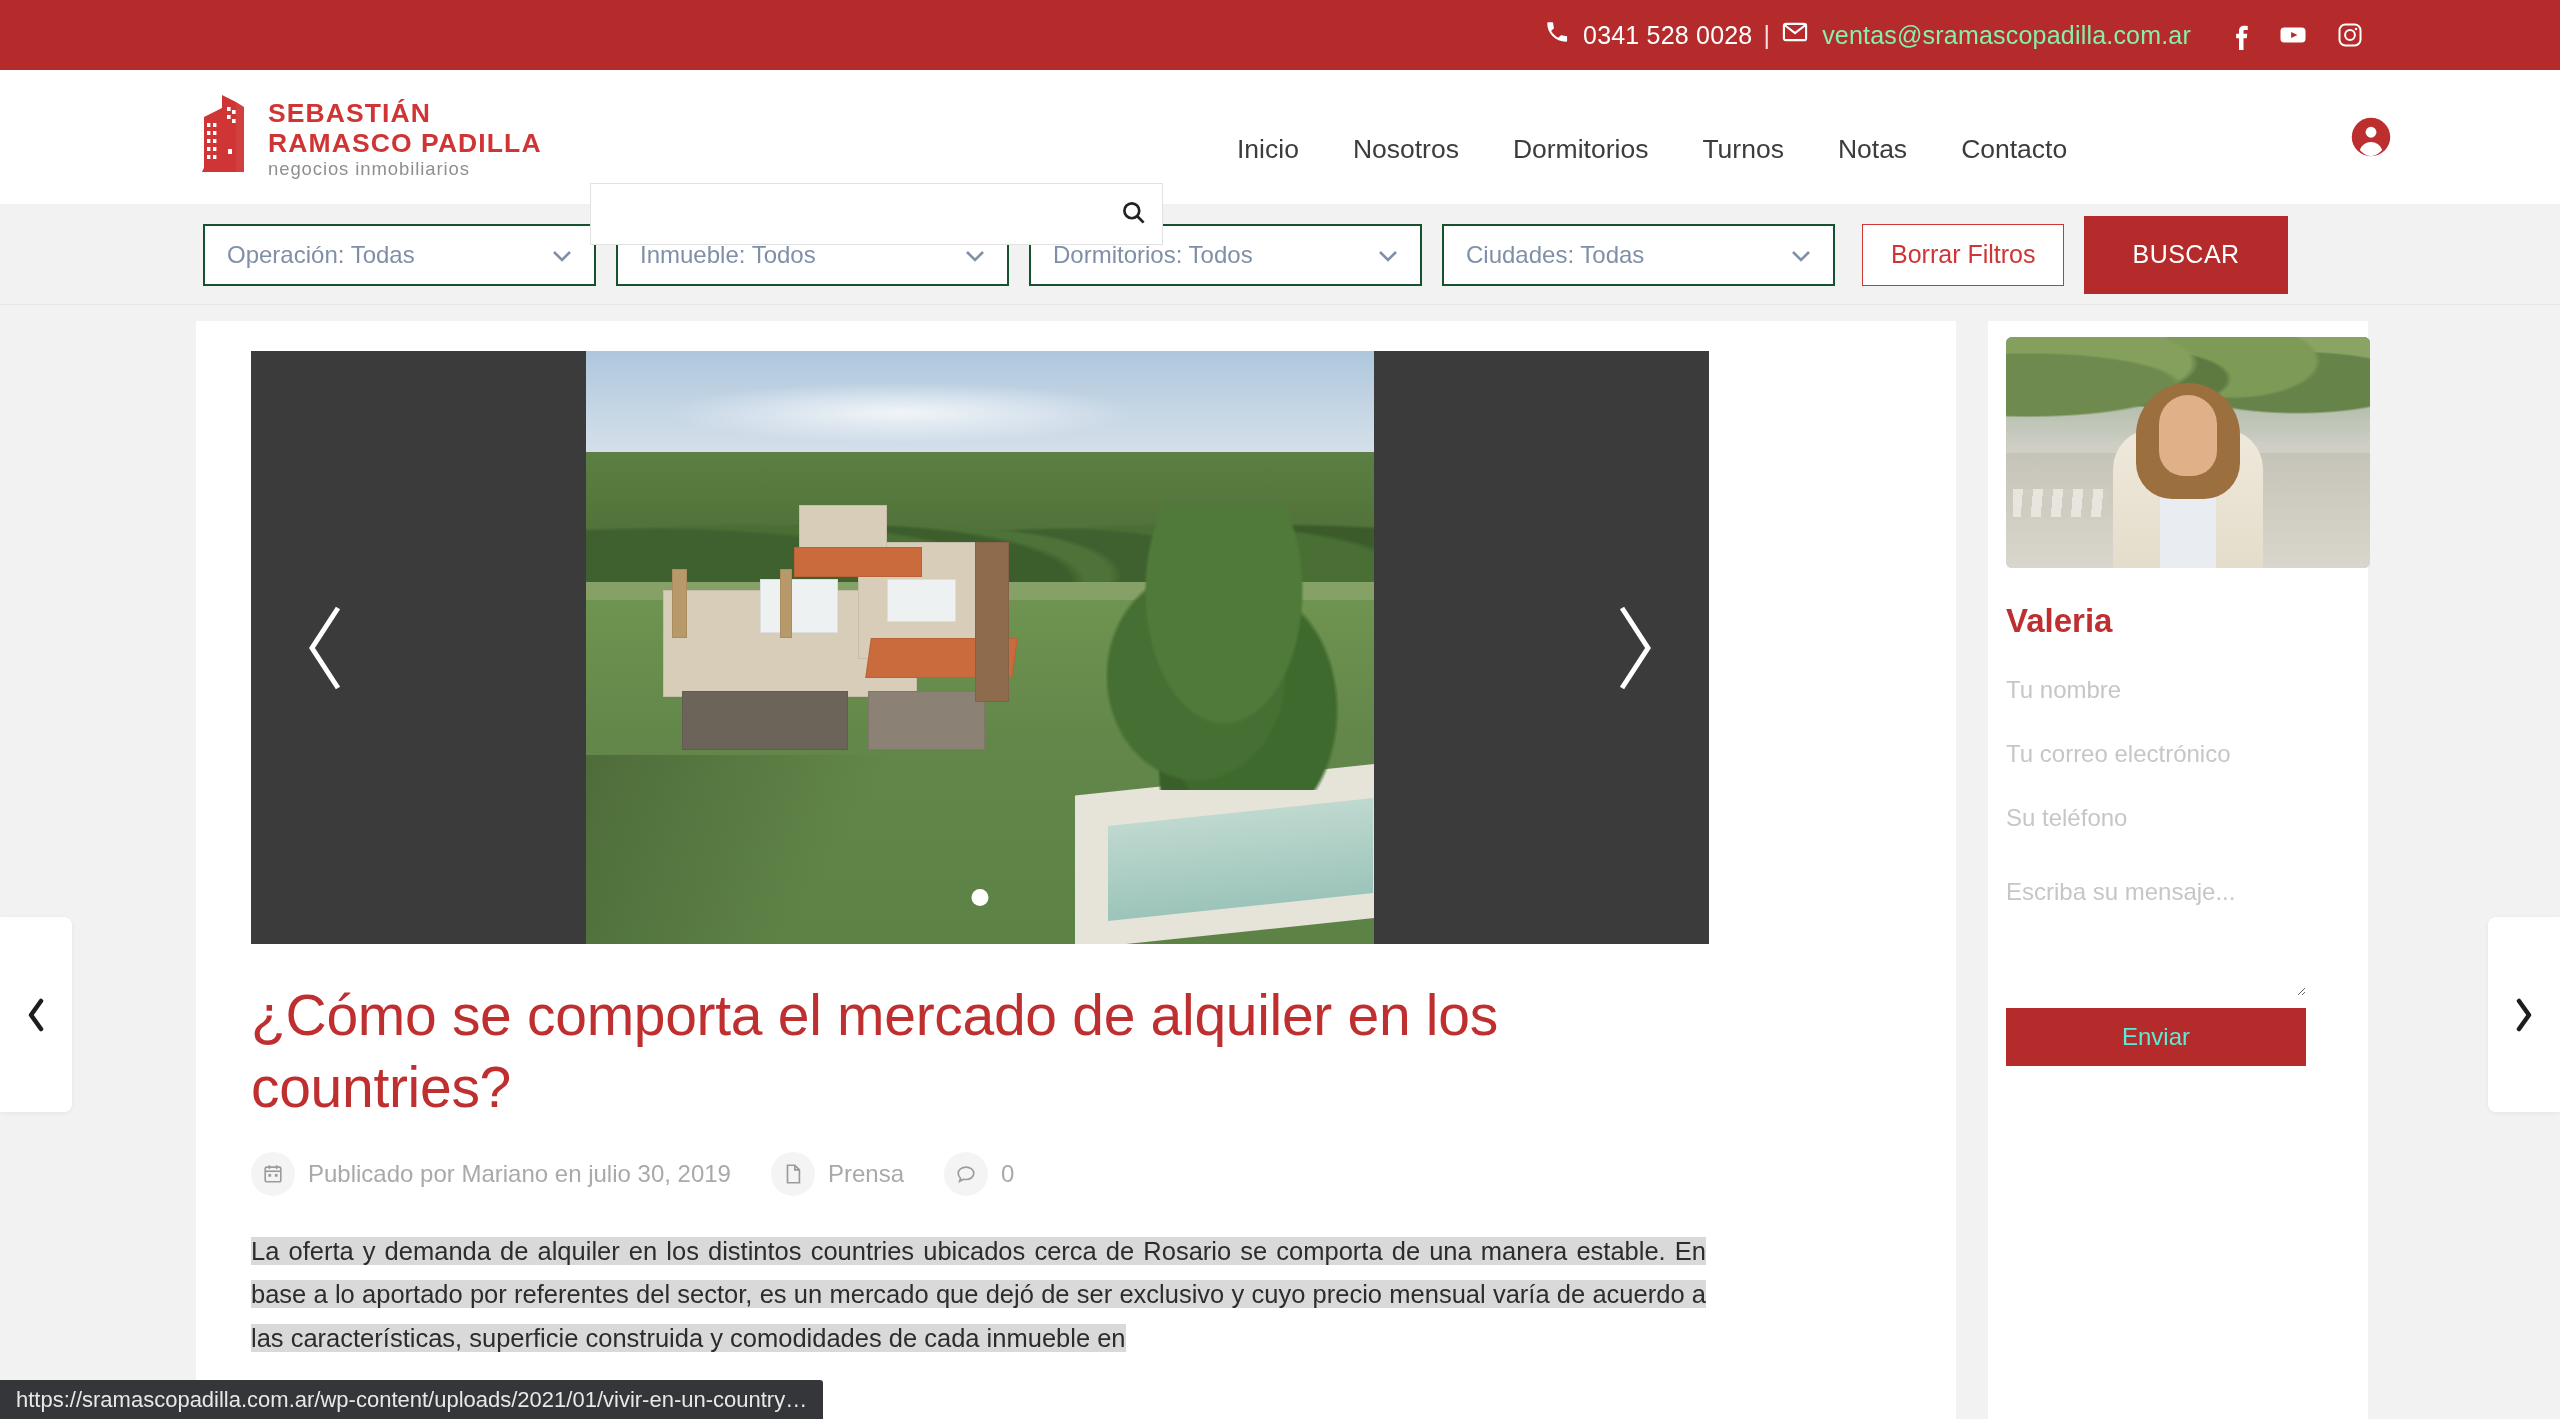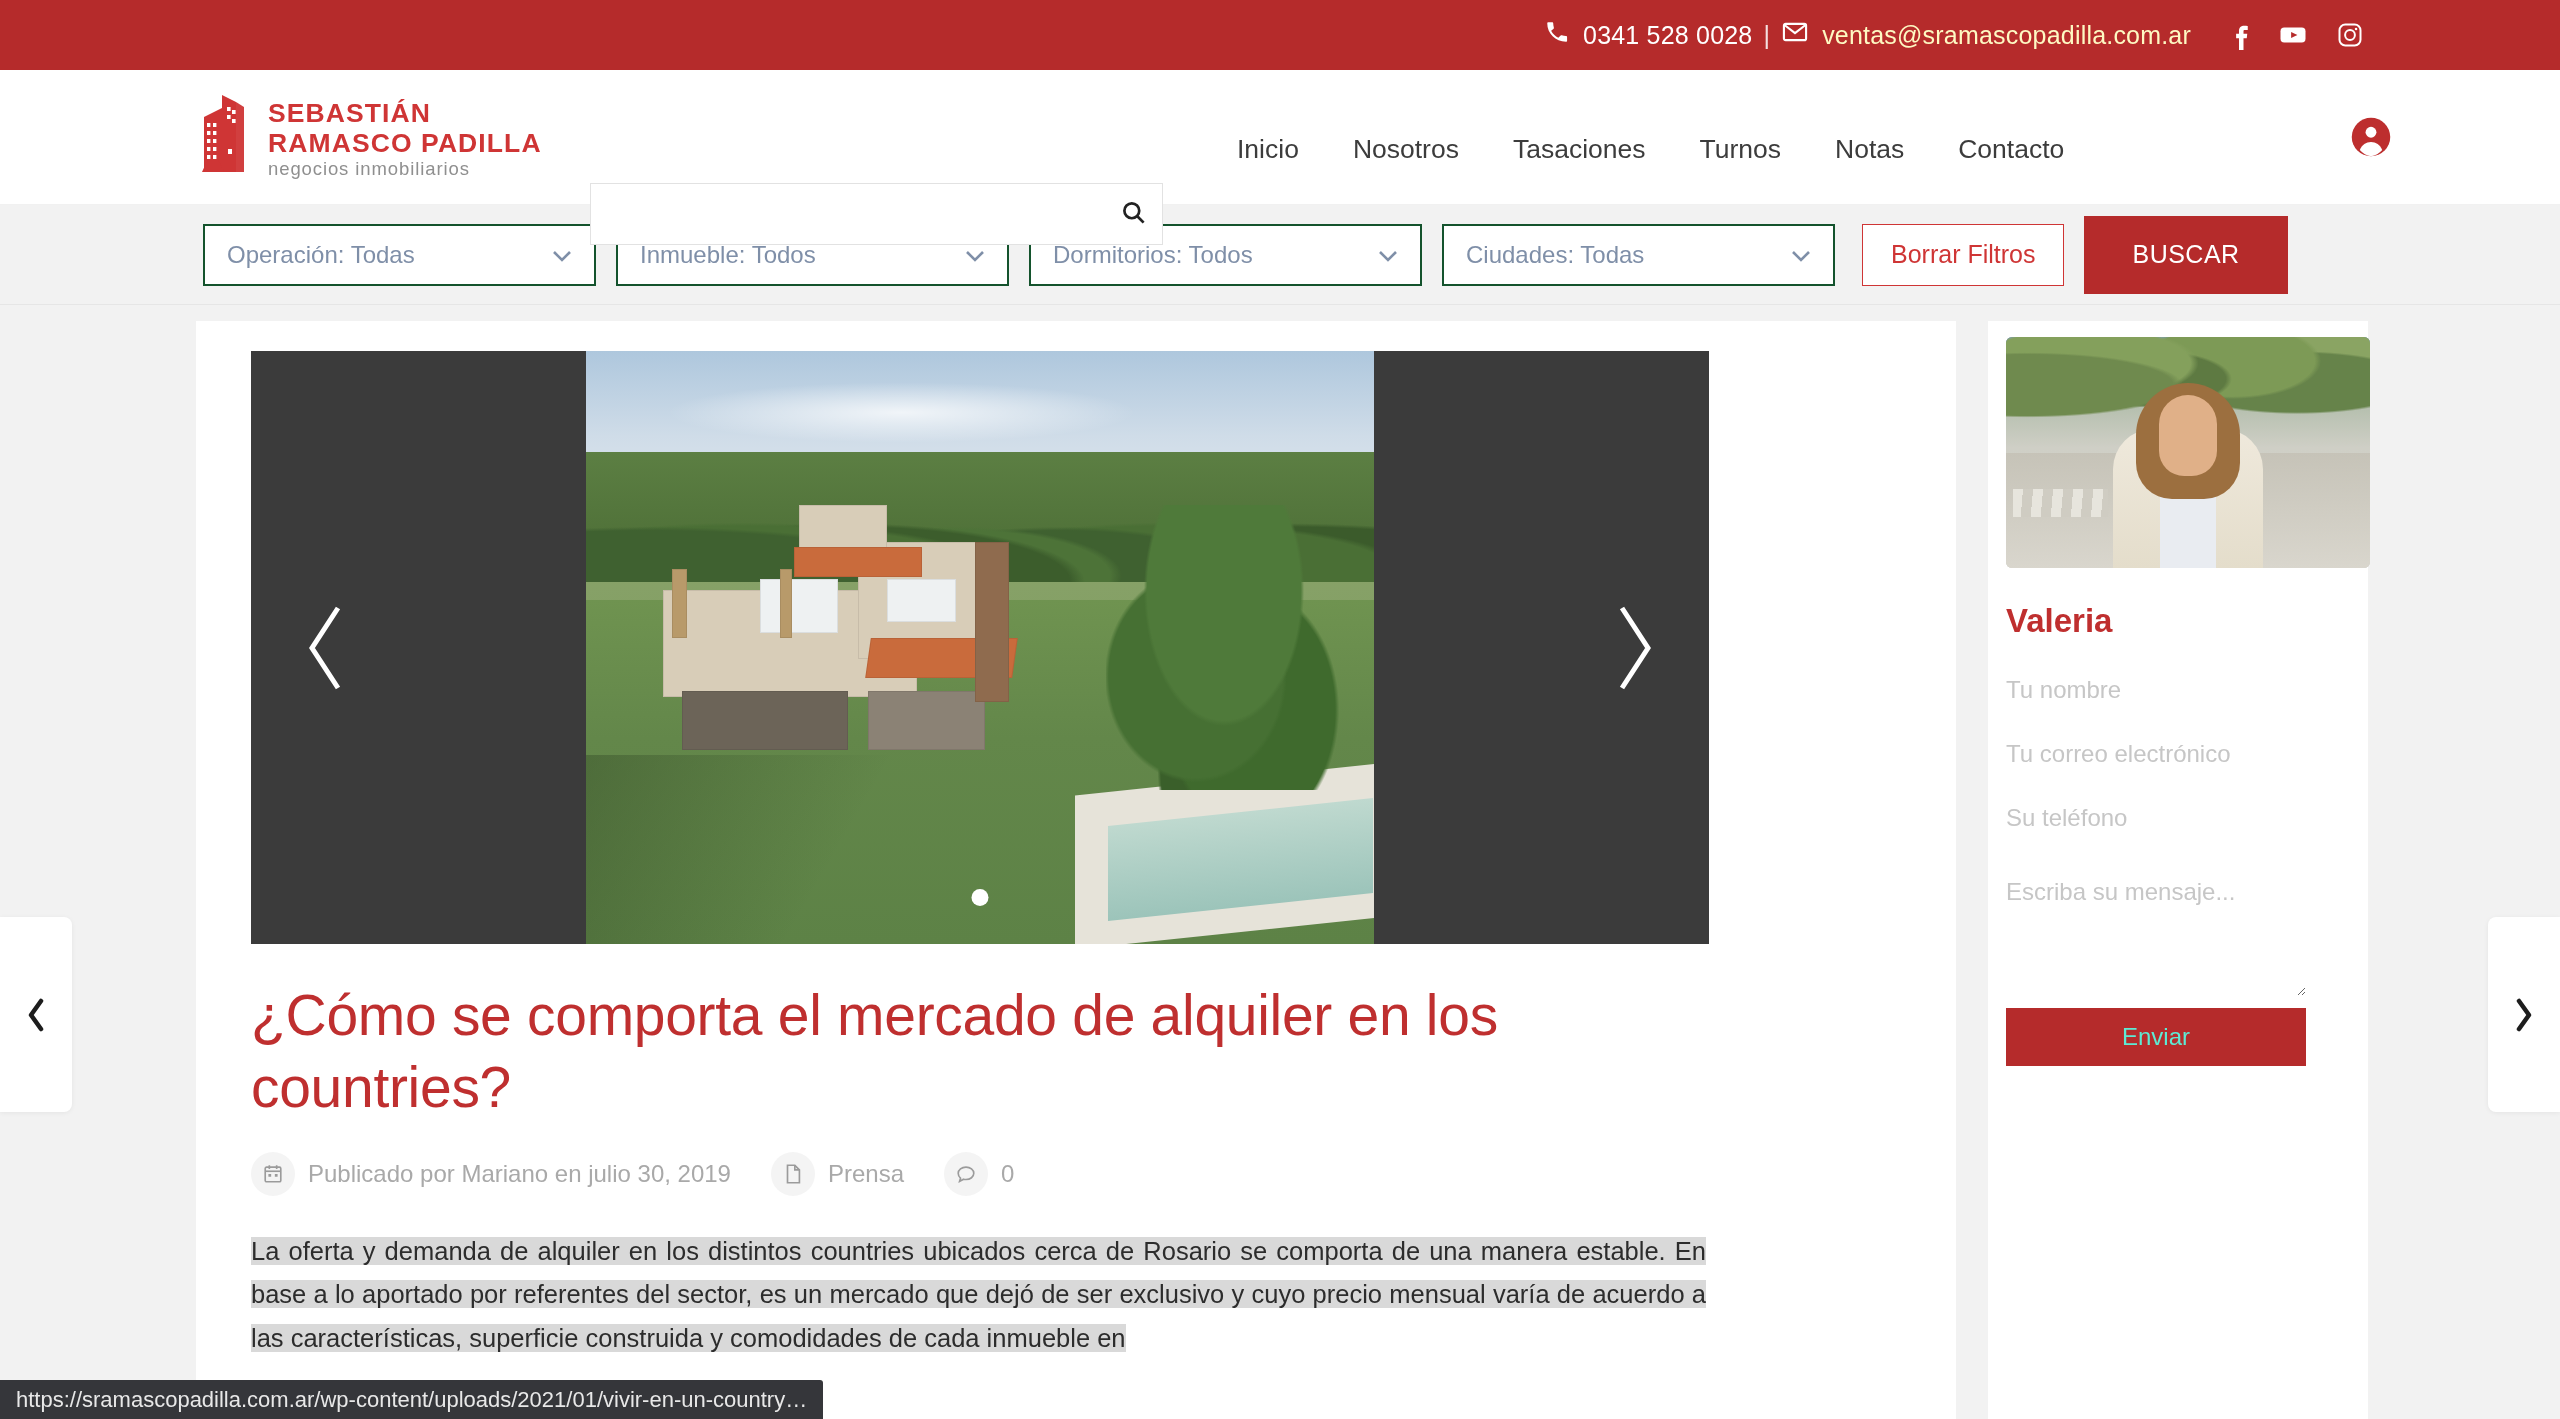--- a/index.html
+++ b/index.html
@@ -514,21 +514,21 @@
   <div class="topbar-inner">
     <a class="tb-phone" href="#" style="color:#fff;text-decoration:none;">
       <span>
         <svg width="26" height="26" viewBox="0 0 24 24" fill="#ffffff">
             <path d="M6.6 10.8c1.4 2.8 3.8 5.1 6.6 6.6l2.2-2.2c.3-.3.7-.4 1.1-.2 1.2.4 2.5.6 3.8.6.6 0 1 .4 1 1V20c0 .6-.4 1-1 1C10.6 21 3 13.4 3 4c0-.6.4-1 1-1h3.5c.6 0 1 .4 1 1 0 1.3.2 2.6.6 3.8.1.4 0 .8-.2 1.1l-2.3 2z"></path>
           </svg>
       </span>
       <span>0341 528 0028</span>
     </a>
     <span class="tb-sep">|</span>
-    <a class="tb-mail" href="#" style="color:#fef9c3;text-decoration:none;">
+    <a class="tb-mail" href="#" style="color:#86efac;text-decoration:none;">
       <span>
         <svg width="28" height="28" viewBox="0 0 24 24" fill="none" stroke="#ffffff" stroke-width="1.8">
             <rect x="2.5" y="5" width="19" height="14" rx="1.5"></rect>
             <path d="M3 6l9 7 9-7"></path>
           </svg>
       </span>
       <span>ventas@sramascopadilla.com.ar</span>
     </a>
     <div class="tb-social">
       <a href="#">
@@ -595,21 +595,21 @@
             <circle cx="10.5" cy="10.5" r="6.6"></circle>
             <path d="M15.4 15.4L21 21"></path>
           </svg>
       </span>
     </button>
   </div>
 
   <nav class="nav">
     <a href="#">Inicio</a>
     <a href="#">Nosotros</a>
-    <a href="#">Tasaciones</a>
+    <a href="#">Dormitorios</a>
     <a href="#">Turnos</a>
     <a href="#">Notas</a>
     <a href="#">Contacto</a>
   </nav>
 
   <a class="account-icon" href="#">
     <svg width="42" height="42" viewBox="0 0 24 24">
         <circle cx="12" cy="12" r="11" fill="#bd2e2e"></circle>
         <circle cx="12" cy="9.3" r="3.1" fill="#ffffff"></circle>
         <path d="M5.6 19.4c1.2-3 3.6-4.6 6.4-4.6s5.2 1.6 6.4 4.6A11 11 0 0 1 12 23a11 11 0 0 1-6.4-3.6z" fill="#ffffff"></path>

